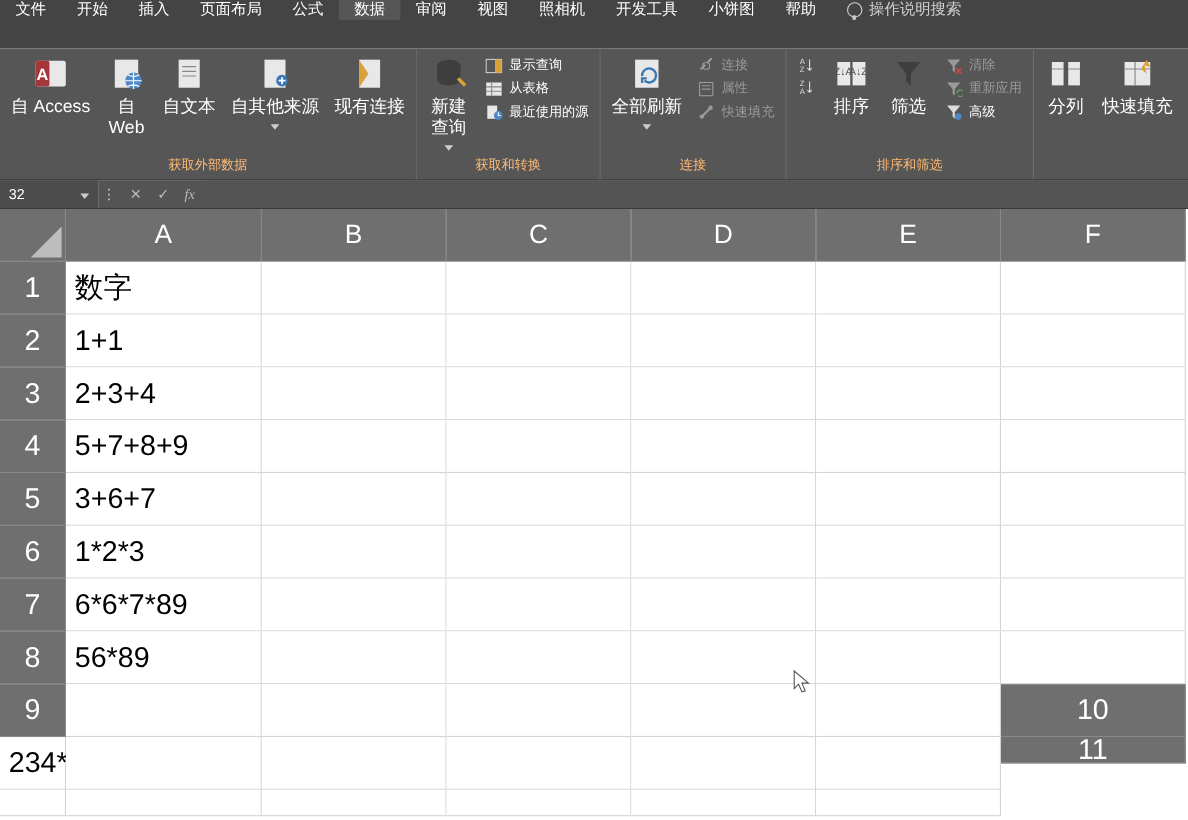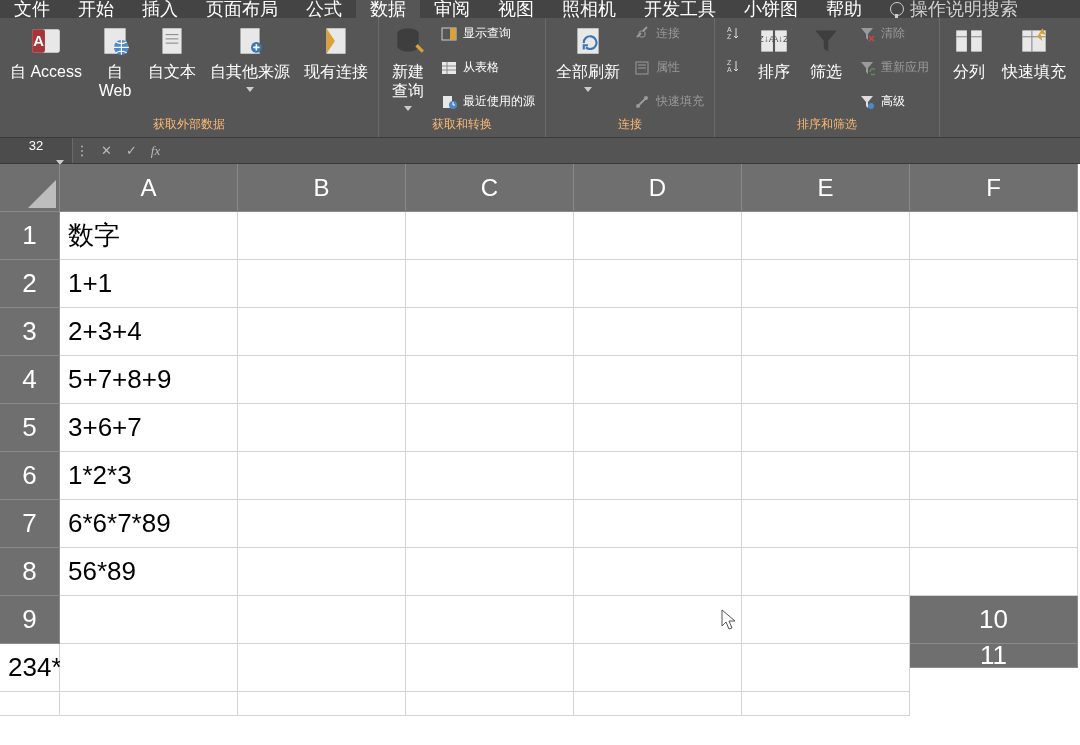--- a/index.html
+++ b/index.html
@@ -7,25 +7,25 @@
     font-family: "Microsoft YaHei", "SimSun", Arial, sans-serif;
     font-size: 12px;
     background: #fff;
     overflow: hidden;
     width: 1080px;
     height: 745px;
   }
   
   .tabs {
     background: #444444;
-    height: 18px;
-    display: flex;
-    align-items: center;
-    color: #fff;
-    font-size: 18px;
+    height: 44px;
+    display: flex;
+    align-items: flex-start;
+    color: #fff;
+    font-size: 14px;
   }
   .tab {
     padding: 0 14px;
     display: flex;
     align-items: center;
     cursor: pointer;
     white-space: nowrap;
   }
   .tab.active {
     background: #565656;
@@ -87,21 +87,21 @@
     cursor: pointer;
     text-align: center;
     line-height: 1.2;
     gap: 4px;
   }
   .rbtn .lbl { font-size: 16px; color: #fff; white-space: pre; }
   .rbtn svg { width: 34px; height: 34px; }
   .smallstack {
     display: flex;
     flex-direction: column;
-    gap: 15px;
+    gap: 2px;
     padding-top: 2px;
   }
   .smallitem {
     display: flex;
     align-items: center;
     gap: 6px;
     padding: 1px 4px;
     cursor: pointer;
     white-space: nowrap;
   }
@@ -121,27 +121,26 @@
   .fbar {
     height: 26px;
     background: #545454;
     display: flex;
     align-items: stretch;
     color: #fff;
     border-bottom: 1px solid #3a3a3a;
     font-size: 13px;
   }
   .namebox {
-    width: 73px;
+    width: 90px;
     background: #4c4c4c;
     display: flex;
     align-items: center;
     padding: 0 8px;
     border-right: 1px solid #6a6a6a;
-    flex-direction: column;
   }
   .namebox .ddw { margin-left: auto; }
   .fbar .sep {
     width: 18px;
     display: flex;
     align-items: center;
     justify-content: center;
     color: #ccc;
   }
   .fbar .btns {

